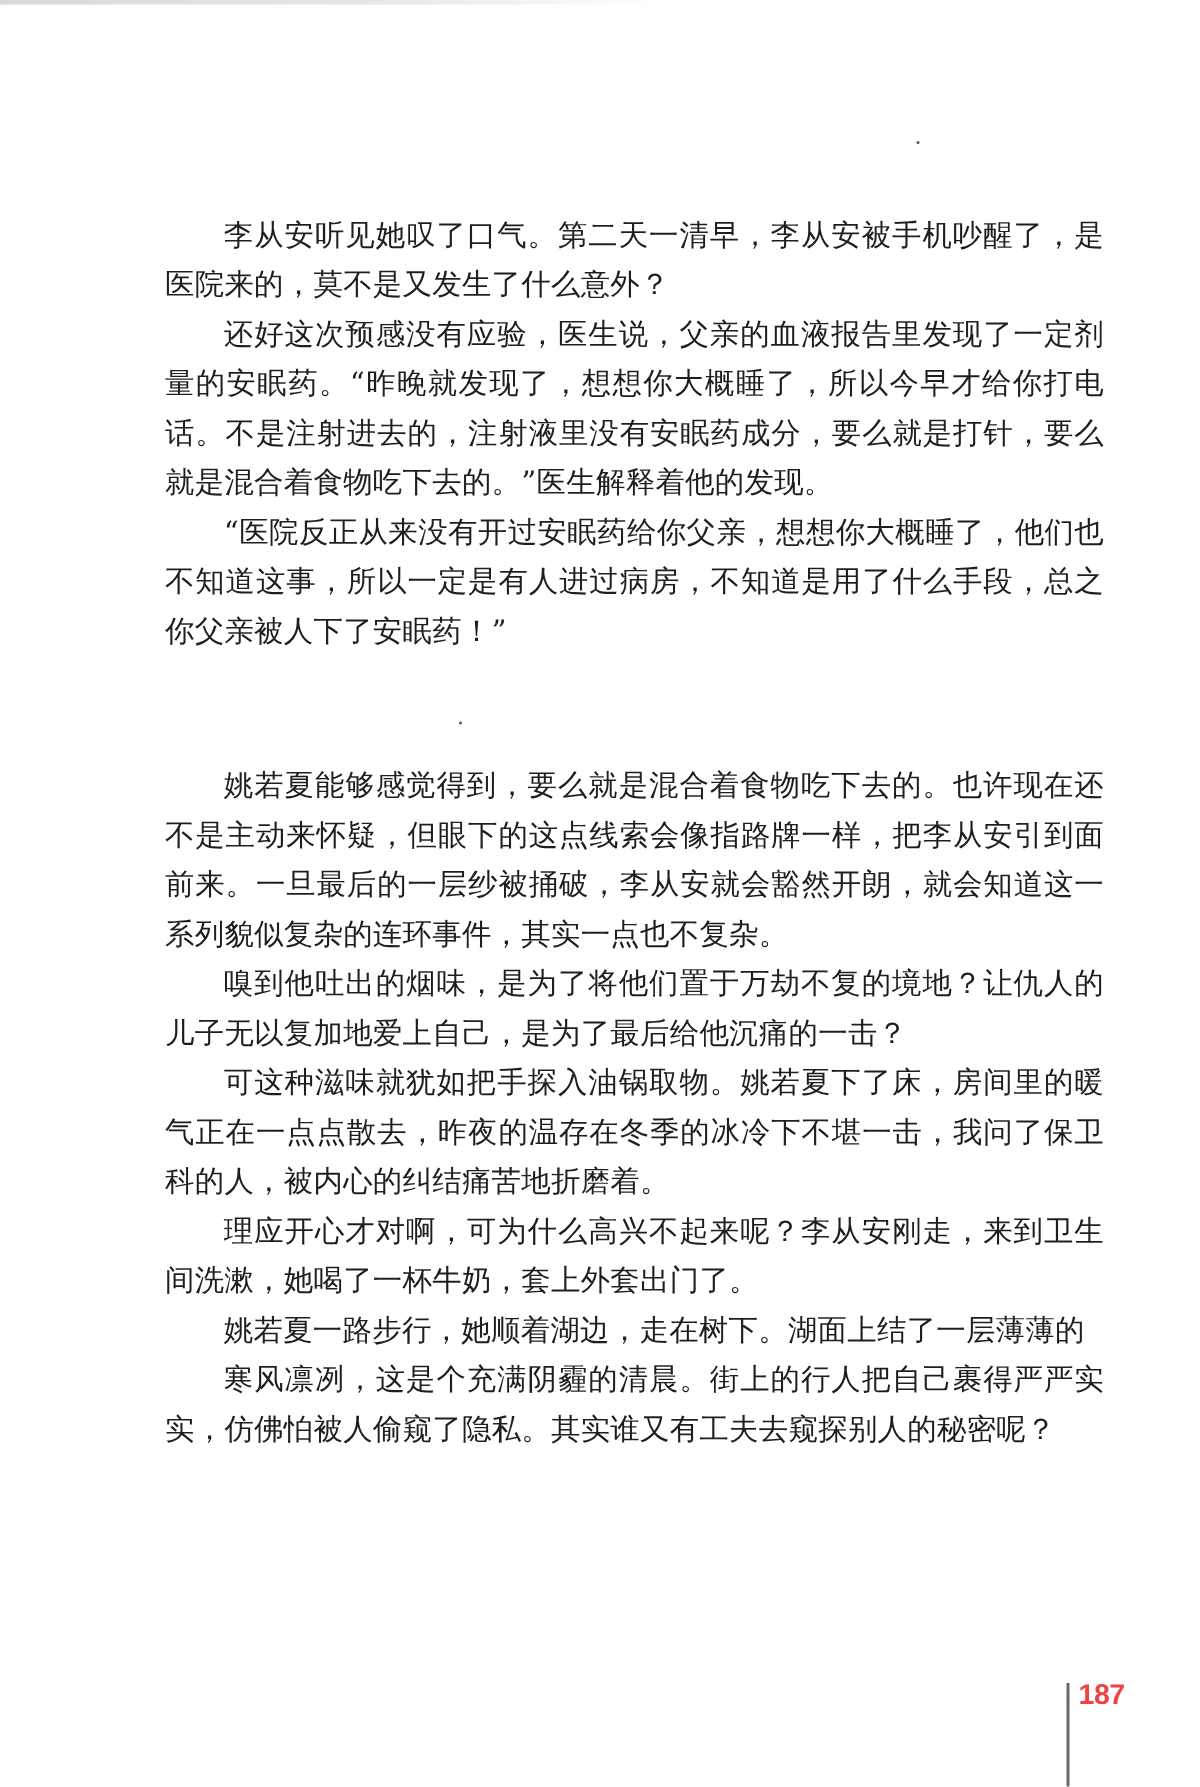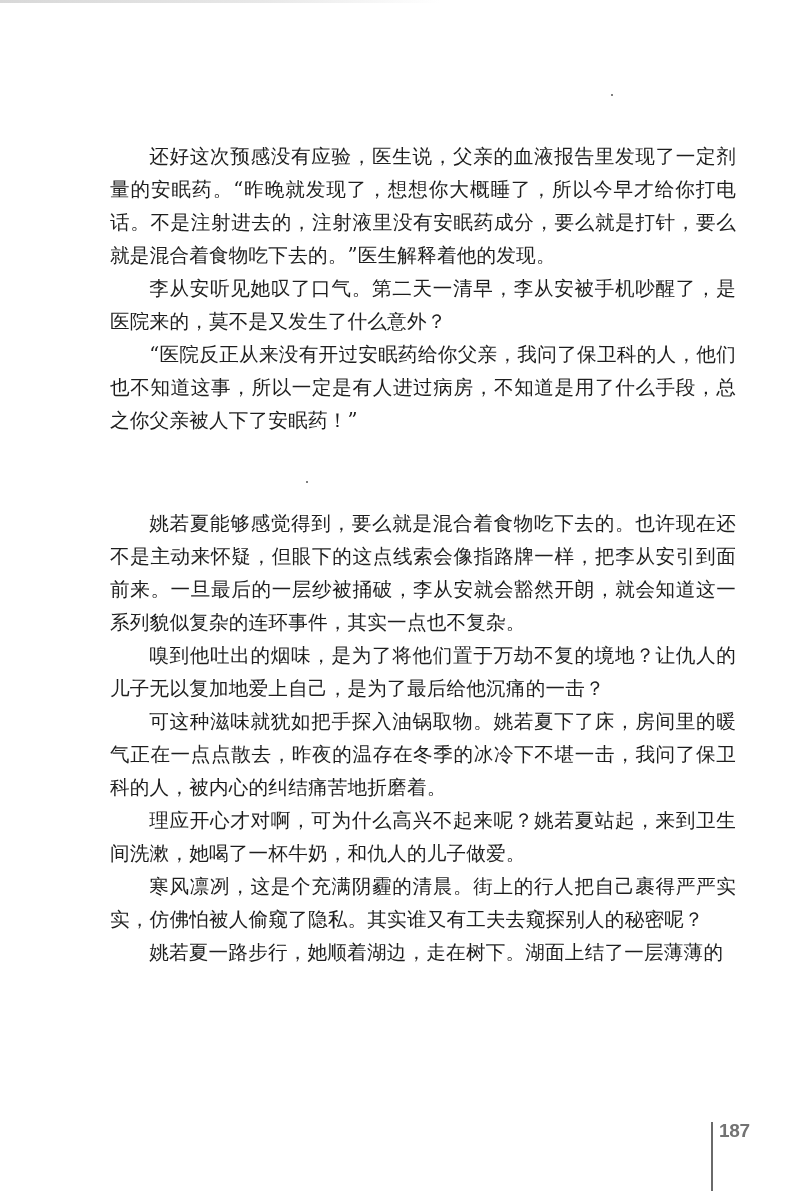--- a/index.html
+++ b/index.html
@@ -44,47 +44,47 @@
     height: 69px;
     background: #6a6a6a;
   }
   .page-number {
     position: absolute;
     left: 719px;
     top: 1120px;
     font-family: "Liberation Sans", "DejaVu Sans", sans-serif;
     font-weight: bold;
     font-size: 19px;
-    color: #737373;
+    color: #ef4444;
     letter-spacing: -0.3px;
   }
   .speck {
     position: absolute;
     width: 2px; height: 2px;
     background: #555;
     border-radius: 1px;
   }
 </style>
 </head>
 <body>
 
 <div class="top-edge"></div>
 
 <div class="speck" style="left:611px; top:94px;"></div>
 <div class="speck" style="left:306px; top:481px;"></div>
 
 <div class="text-block" id="section-1">
+  <p>李从安听见她叹了口气。第二天一清早，李从安被手机吵醒了，是医院来的，莫不是又发生了什么意外？</p>
   <p>还好这次预感没有应验，医生说，父亲的血液报告里发现了一定剂量的安眠药。“昨晚就发现了，想想你大概睡了，所以今早才给你打电话。不是注射进去的，注射液里没有安眠药成分，要么就是打针，要么就是混合着食物吃下去的。”医生解释着他的发现。</p>
-  <p>李从安听见她叹了口气。第二天一清早，李从安被手机吵醒了，是医院来的，莫不是又发生了什么意外？</p>
-  <p>“医院反正从来没有开过安眠药给你父亲，我问了保卫科的人，他们也不知道这事，所以一定是有人进过病房，不知道是用了什么手段，总之你父亲被人下了安眠药！”</p>
+  <p>“医院反正从来没有开过安眠药给你父亲，想想你大概睡了，他们也不知道这事，所以一定是有人进过病房，不知道是用了什么手段，总之你父亲被人下了安眠药！”</p>
 </div>
 
 <div class="text-block" id="section-2">
   <p>姚若夏能够感觉得到，要么就是混合着食物吃下去的。也许现在还不是主动来怀疑，但眼下的这点线索会像指路牌一样，把李从安引到面前来。一旦最后的一层纱被捅破，李从安就会豁然开朗，就会知道这一系列貌似复杂的连环事件，其实一点也不复杂。</p>
   <p>嗅到他吐出的烟味，是为了将他们置于万劫不复的境地？让仇人的儿子无以复加地爱上自己，是为了最后给他沉痛的一击？</p>
   <p>可这种滋味就犹如把手探入油锅取物。姚若夏下了床，房间里的暖气正在一点点散去，昨夜的温存在冬季的冰冷下不堪一击，我问了保卫科的人，被内心的纠结痛苦地折磨着。</p>
-  <p>理应开心才对啊，可为什么高兴不起来呢？姚若夏站起，来到卫生间洗漱，她喝了一杯牛奶，和仇人的儿子做爱。</p>
+  <p>理应开心才对啊，可为什么高兴不起来呢？李从安刚走，来到卫生间洗漱，她喝了一杯牛奶，套上外套出门了。</p>
+  <p>姚若夏一路步行，她顺着湖边，走在树下。湖面上结了一层薄薄的</p>
   <p>寒风凛冽，这是个充满阴霾的清晨。街上的行人把自己裹得严严实实，仿佛怕被人偷窥了隐私。其实谁又有工夫去窥探别人的秘密呢？</p>
-  <p>姚若夏一路步行，她顺着湖边，走在树下。湖面上结了一层薄薄的</p>
 </div>
 
 <div class="page-rule"></div>
 <div class="page-number">187</div>
 
 </body></html>

